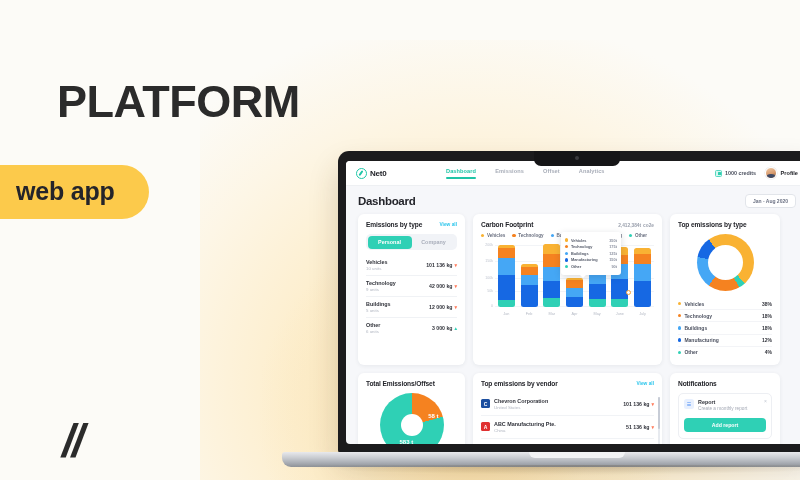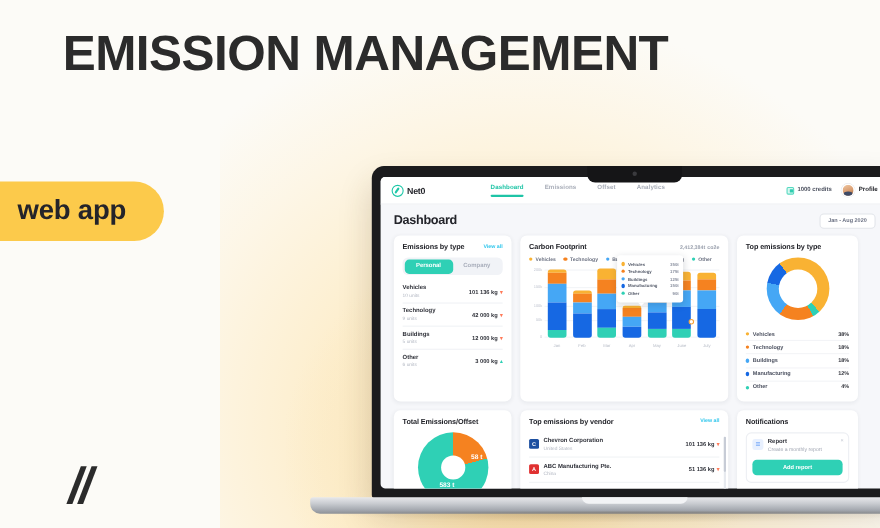--- a/index.html
+++ b/index.html
@@ -266,21 +266,22 @@
 </head>
 <body>
 
 <div id="stage">
   <div class="bg-base"></div>
   <div class="bg-warm"></div>
   <div class="bg-warm2"></div>
 
   <div class="hero">
     <h1>
-      <span>EMISSION MANAGEMENT</span><br>
+      <br>
+      <span>PLATFORM</span>
     </h1>
   </div>
   <div class="pill">web app</div>
   <div class="slashes">//</div>
 
   <div class="laptop">
     <div class="lid">
       <div class="notch"></div>
       <div class="screen">
 

